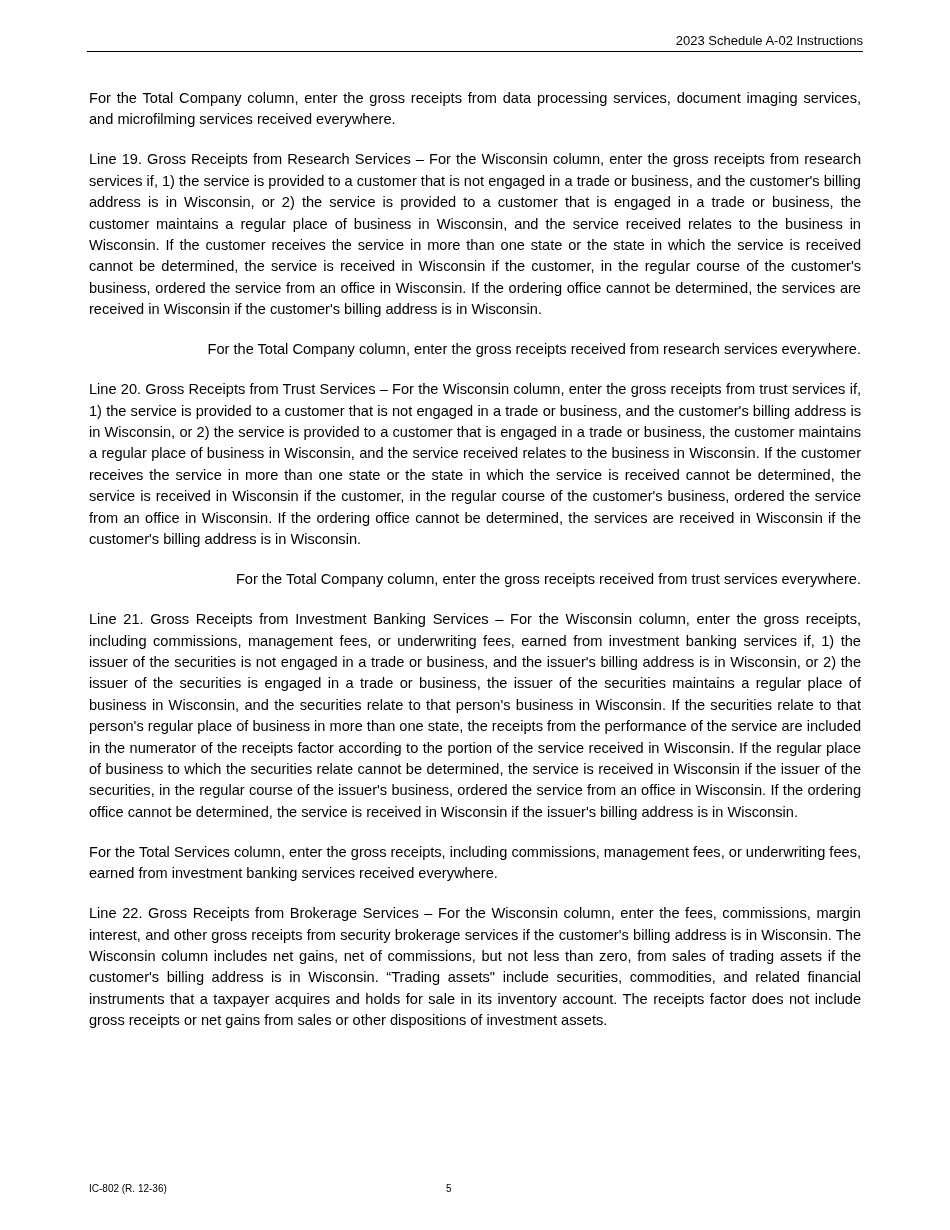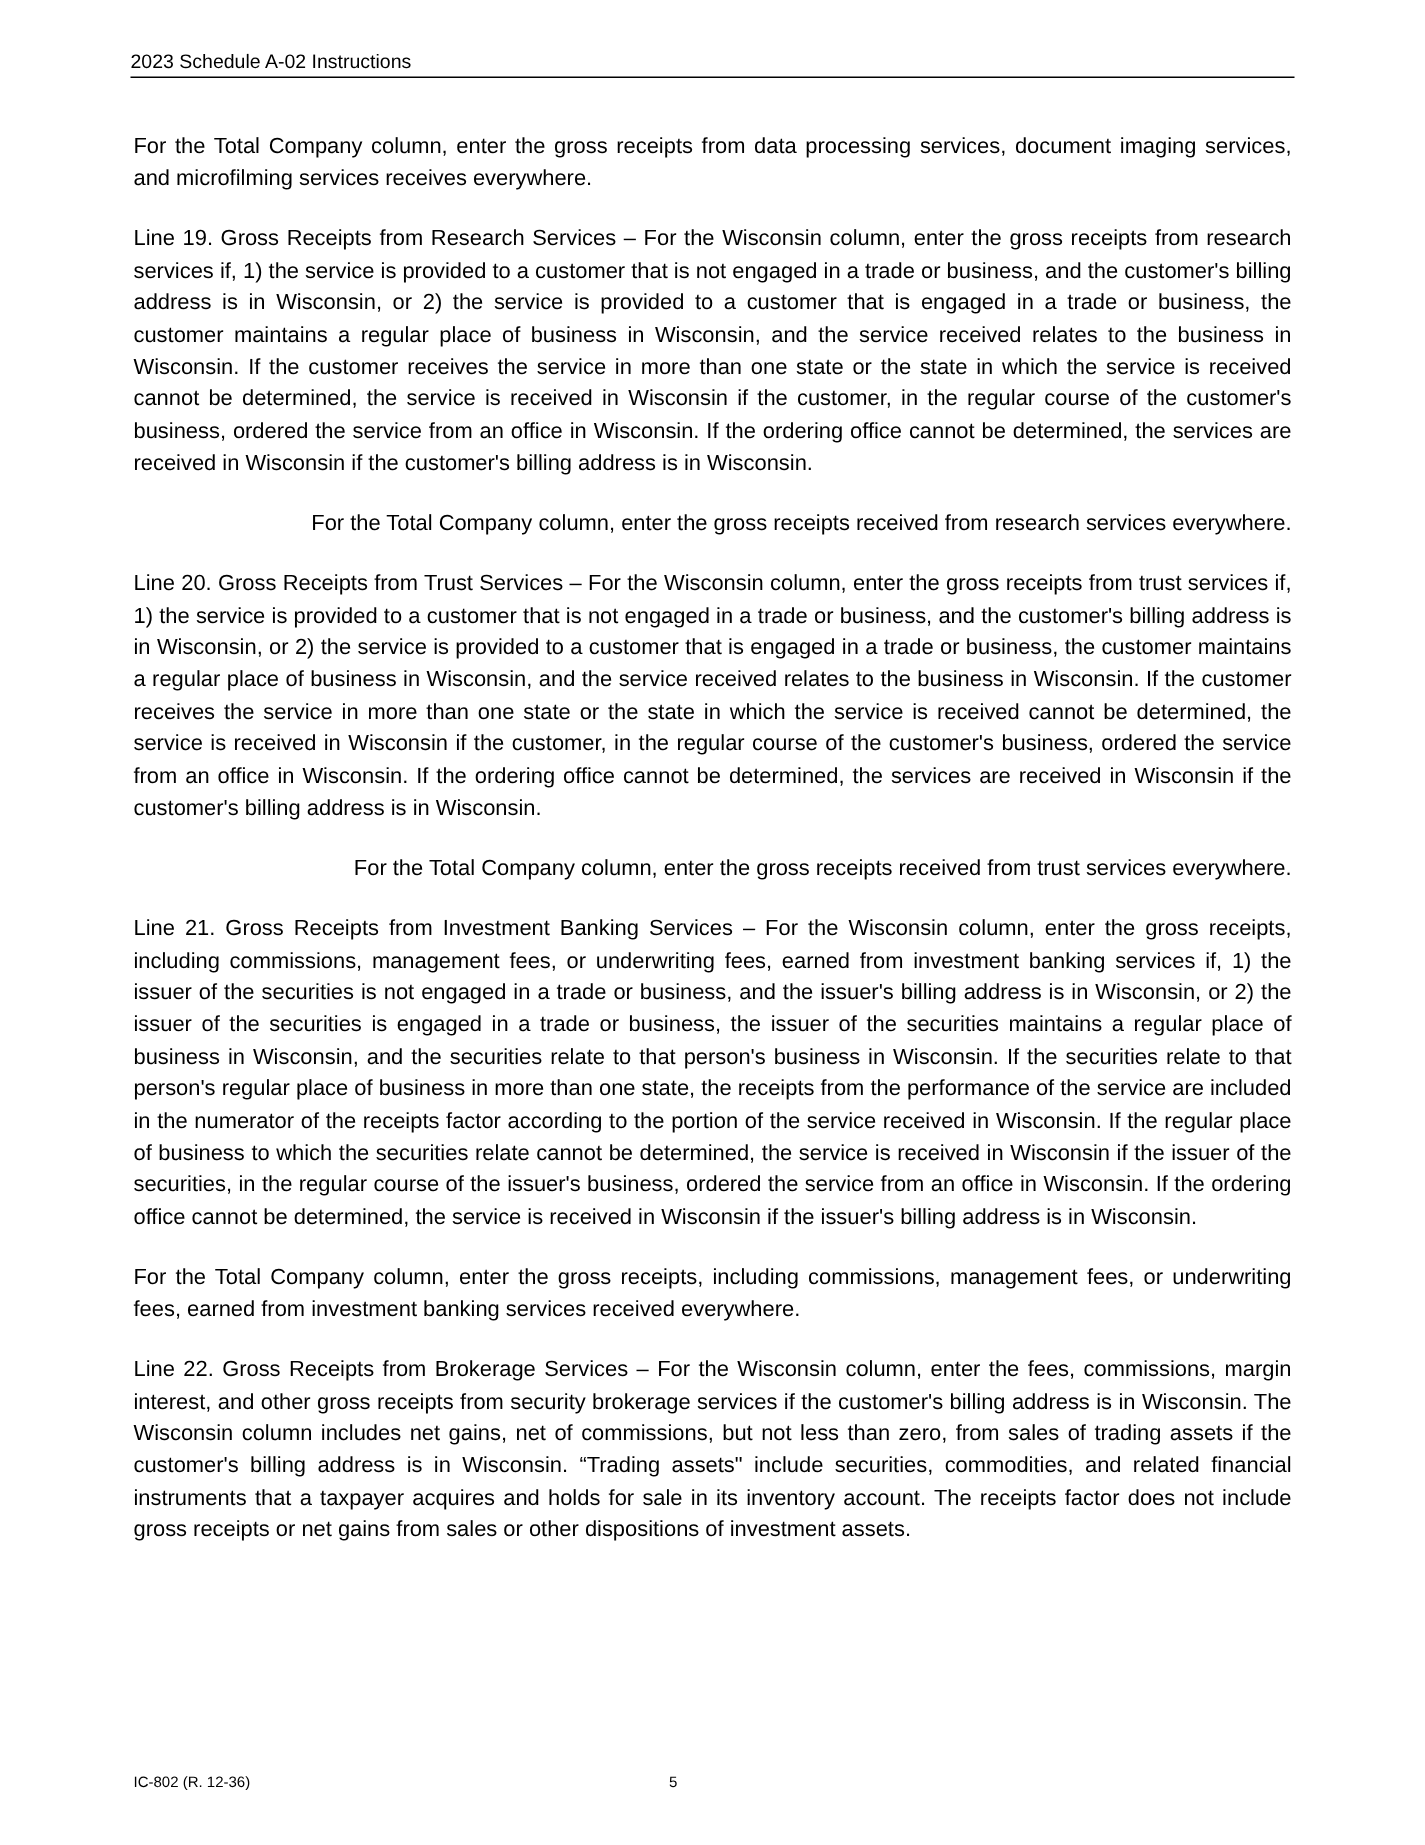--- a/index.html
+++ b/index.html
@@ -15,21 +15,21 @@
       font-family: "Liberation Sans", sans-serif;
       color: #000000;
     }
     .header {
       position: absolute;
       left: 87px;
       top: 33px;
       width: 776px;
       height: 18px;
       border-bottom: 1px solid #000;
-      text-align: left;
+      text-align: right;
       font-size: 13px;
       line-height: 16px;
     }
     .content {
       position: absolute;
       left: 89px;
       top: 88px;
       width: 772px;
       font-size: 14.6px;
       line-height: 21.4px;
@@ -61,39 +61,39 @@
   </style>
 </head>
 <body>
 
 <div class="header">
   <span>2023 Schedule A-02 Instructions</span>
 </div>
 
 <div class="content">
   <p class="para">
-    <span class="lead"></span><span>For the Total Company column, enter the gross receipts from data processing services, document imaging services, and microfilming services receives everywhere.</span>
+    <span class="lead"></span><span>For the Total Company column, enter the gross receipts from data processing services, document imaging services, and microfilming services received everywhere.</span>
   </p>
   <p class="para">
     <span class="lead">Line 19. Gross Receipts from Research Services –</span><span> For the Wisconsin column, enter the gross receipts from research services if, 1) the service is provided to a customer that is not engaged in a trade or business, and the customer's billing address is in Wisconsin, or 2) the service is provided to a customer that is engaged in a trade or business, the customer maintains a regular place of business in Wisconsin, and the service received relates to the business in Wisconsin. If the customer receives the service in more than one state or the state in which the service is received cannot be determined, the service is received in Wisconsin if the customer, in the regular course of the customer's business, ordered the service from an office in Wisconsin. If the ordering office cannot be determined, the services are received in Wisconsin if the customer's billing address is in Wisconsin.</span>
   </p>
   <p class="para left">
     <span class="lead"></span><span>For the Total Company column, enter the gross receipts received from research services everywhere.</span>
   </p>
   <p class="para">
     <span class="lead">Line 20. Gross Receipts from Trust Services –</span><span> For the Wisconsin column, enter the gross receipts from trust services if, 1) the service is provided to a customer that is not engaged in a trade or business, and the customer's billing address is in Wisconsin, or 2) the service is provided to a customer that is engaged in a trade or business, the customer maintains a regular place of business in Wisconsin, and the service received relates to the business in Wisconsin. If the customer receives the service in more than one state or the state in which the service is received cannot be determined, the service is received in Wisconsin if the customer, in the regular course of the customer's business, ordered the service from an office in Wisconsin. If the ordering office cannot be determined, the services are received in Wisconsin if the customer's billing address is in Wisconsin.</span>
   </p>
   <p class="para left">
     <span class="lead"></span><span>For the Total Company column, enter the gross receipts received from trust services everywhere.</span>
   </p>
   <p class="para">
     <span class="lead">Line 21. Gross Receipts from Investment Banking Services –</span><span> For the Wisconsin column, enter the gross receipts, including commissions, management fees, or underwriting fees, earned from investment banking services if, 1) the issuer of the securities is not engaged in a trade or business, and the issuer's billing address is in Wisconsin, or 2) the issuer of the securities is engaged in a trade or business, the issuer of the securities maintains a regular place of business in Wisconsin, and the securities relate to that person's business in Wisconsin. If the securities relate to that person's regular place of business in more than one state, the receipts from the performance of the service are included in the numerator of the receipts factor according to the portion of the service received in Wisconsin. If the regular place of business to which the securities relate cannot be determined, the service is received in Wisconsin if the issuer of the securities, in the regular course of the issuer's business, ordered the service from an office in Wisconsin. If the ordering office cannot be determined, the service is received in Wisconsin if the issuer's billing address is in Wisconsin.</span>
   </p>
   <p class="para">
-    <span class="lead"></span><span>For the Total Company column, enter the gross receipts, including commissions, management fees, or underwriting fees, earned from investment banking services received everywhere.</span>
+    <span class="lead"></span><span>For the Total Services column, enter the gross receipts, including commissions, management fees, or underwriting fees, earned from investment banking services received everywhere.</span>
   </p>
   <p class="para">
     <span class="lead">Line 22. Gross Receipts from Brokerage Services –</span><span> For the Wisconsin column, enter the fees, commissions, margin interest, and other gross receipts from security brokerage services if the customer's billing address is in Wisconsin.  The Wisconsin column includes net gains, net of commissions, but not less than zero, from sales of trading assets if the customer's billing address is in Wisconsin. “Trading assets" include securities, commodities, and related financial instruments that a taxpayer acquires and holds for sale in its inventory account. The receipts factor does not include gross receipts or net gains from sales or other dispositions of investment assets.</span>
   </p>
 </div>
 
 <div class="footer-left">IC-802 (R. 12-36)</div>
 <div class="footer-page">5</div>
 
 </body></html>

